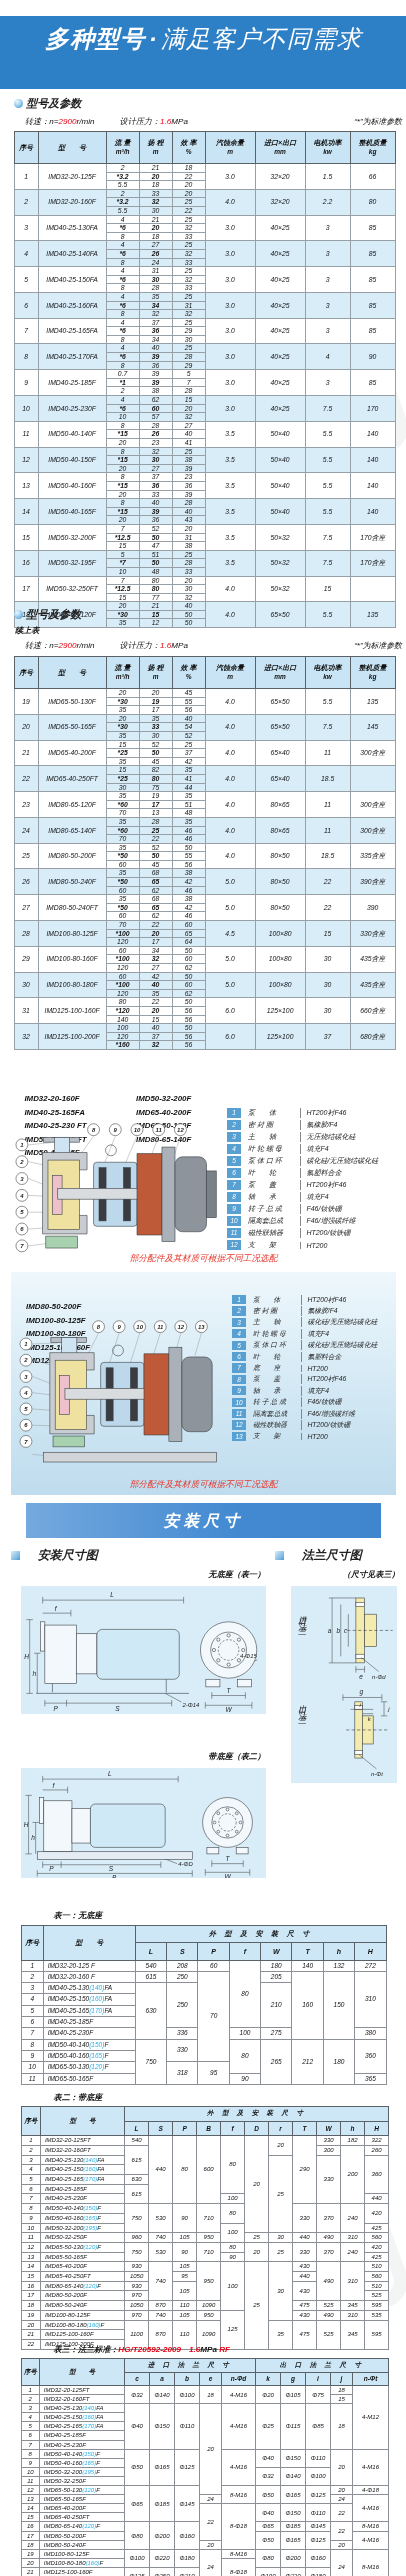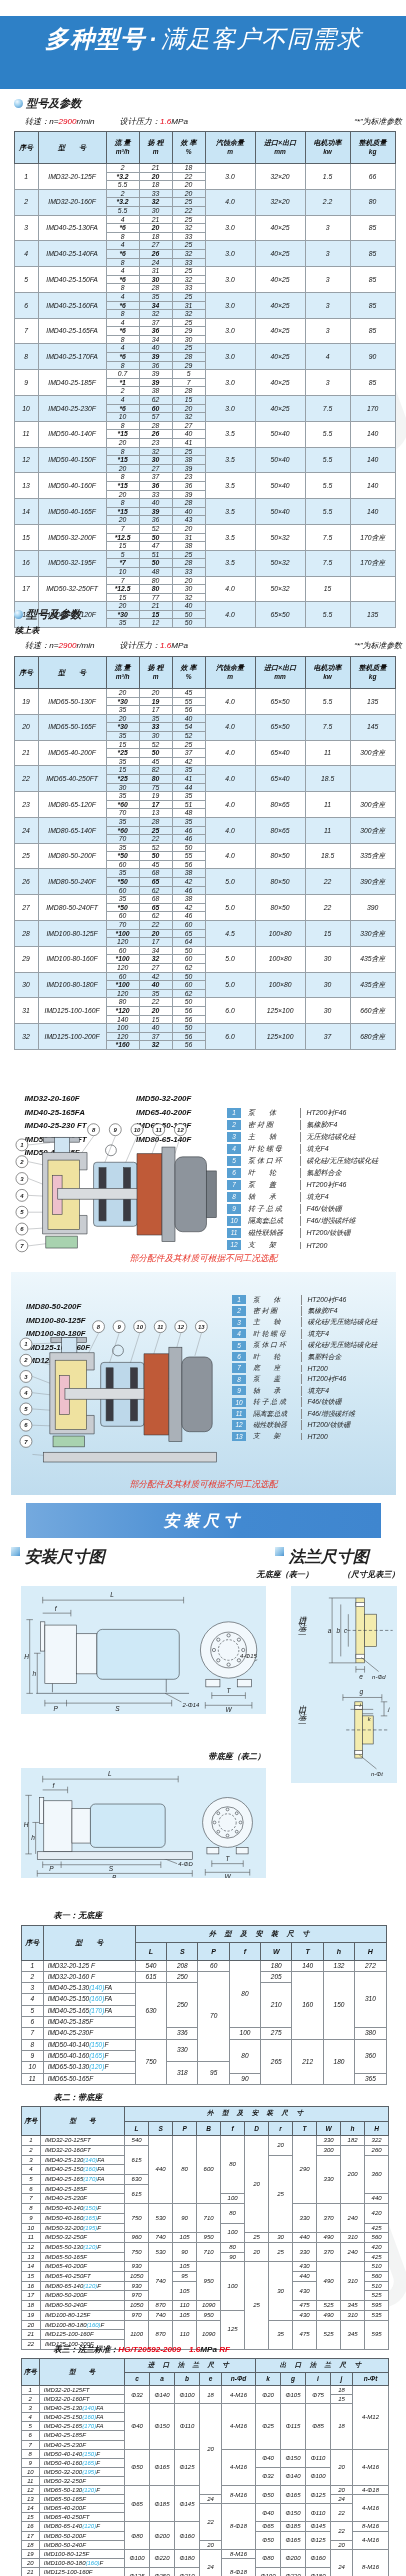--- a/index.html
+++ b/index.html
@@ -52,25 +52,25 @@
   .pmat{border-left:0.5px solid #888;padding-left:5.4px;flex:1;white-space:nowrap;overflow:hidden;}
   .rednote{position:absolute;width:407px;text-align:center;color:#e8352a;font-size:8.7px;}
   #note1{top:1245px;}
   #note2{position:absolute;left:0;bottom:4.3px;width:385px;text-align:center;color:#e8352a;font-size:8.7px;}
   #svgA{position:absolute;left:12px;top:28px;}
   #svgB{position:absolute;left:5.4px;top:46px;}
   .co circle{fill:#fff;stroke:#555;stroke-width:1.2;}
   .co text{fill:#222;font-size:11px;font-weight:bold;text-anchor:middle;}
   .leads line{stroke:#8a8f94;stroke-width:.8;}
   
-  .h2{position:absolute;display:flex;gap:5px;font-size:16px;font-weight:bold;color:#222;}
+  .h2{position:absolute;display:flex;align-items:center;gap:18px;font-size:12px;font-weight:bold;color:#222;}
   .sq{width:8.7px;height:8.7px;background:linear-gradient(135deg,#d9eef9,#7db8e2 70%,#4f93cf);flex:0 0 8.7px;}
   #h2a{left:11px;top:1539px;} #h2b{left:275px;top:1539px;}
   .tag{position:absolute;font-size:8.1px;font-weight:bold;color:#111;}
-  #taga{top:1561px;left:0;width:265px;text-align:right;padding-left:48px;}
+  #taga{top:1561px;left:0;width:265px;text-align:right;}
   #tagc{top:1561px;right:7.6px;}
   #tagb{top:1743px;left:0;width:265px;text-align:right;}
   .panel{position:absolute;background:#d9edf8;}
   #ipanel1{left:20.6px;top:1578px;width:245px;height:128px;}
   #fpanel{left:291px;top:1578px;width:106px;height:197px;}
   #ipanel2{left:20.6px;top:1760px;width:245px;height:110px;}
   .vlabel{position:absolute;writing-mode:vertical-lr;font-size:8.1px;color:#222;letter-spacing:3.8px;left:4.3px;}
   #vl1{top:23px;} #vl2{top:112px;}
   #notesblk{position:absolute;left:287px;top:1784px;width:113px;}
   #notesblk .nt{font-size:11px;font-weight:bold;color:#1786d8;margin-bottom:8.7px;}

